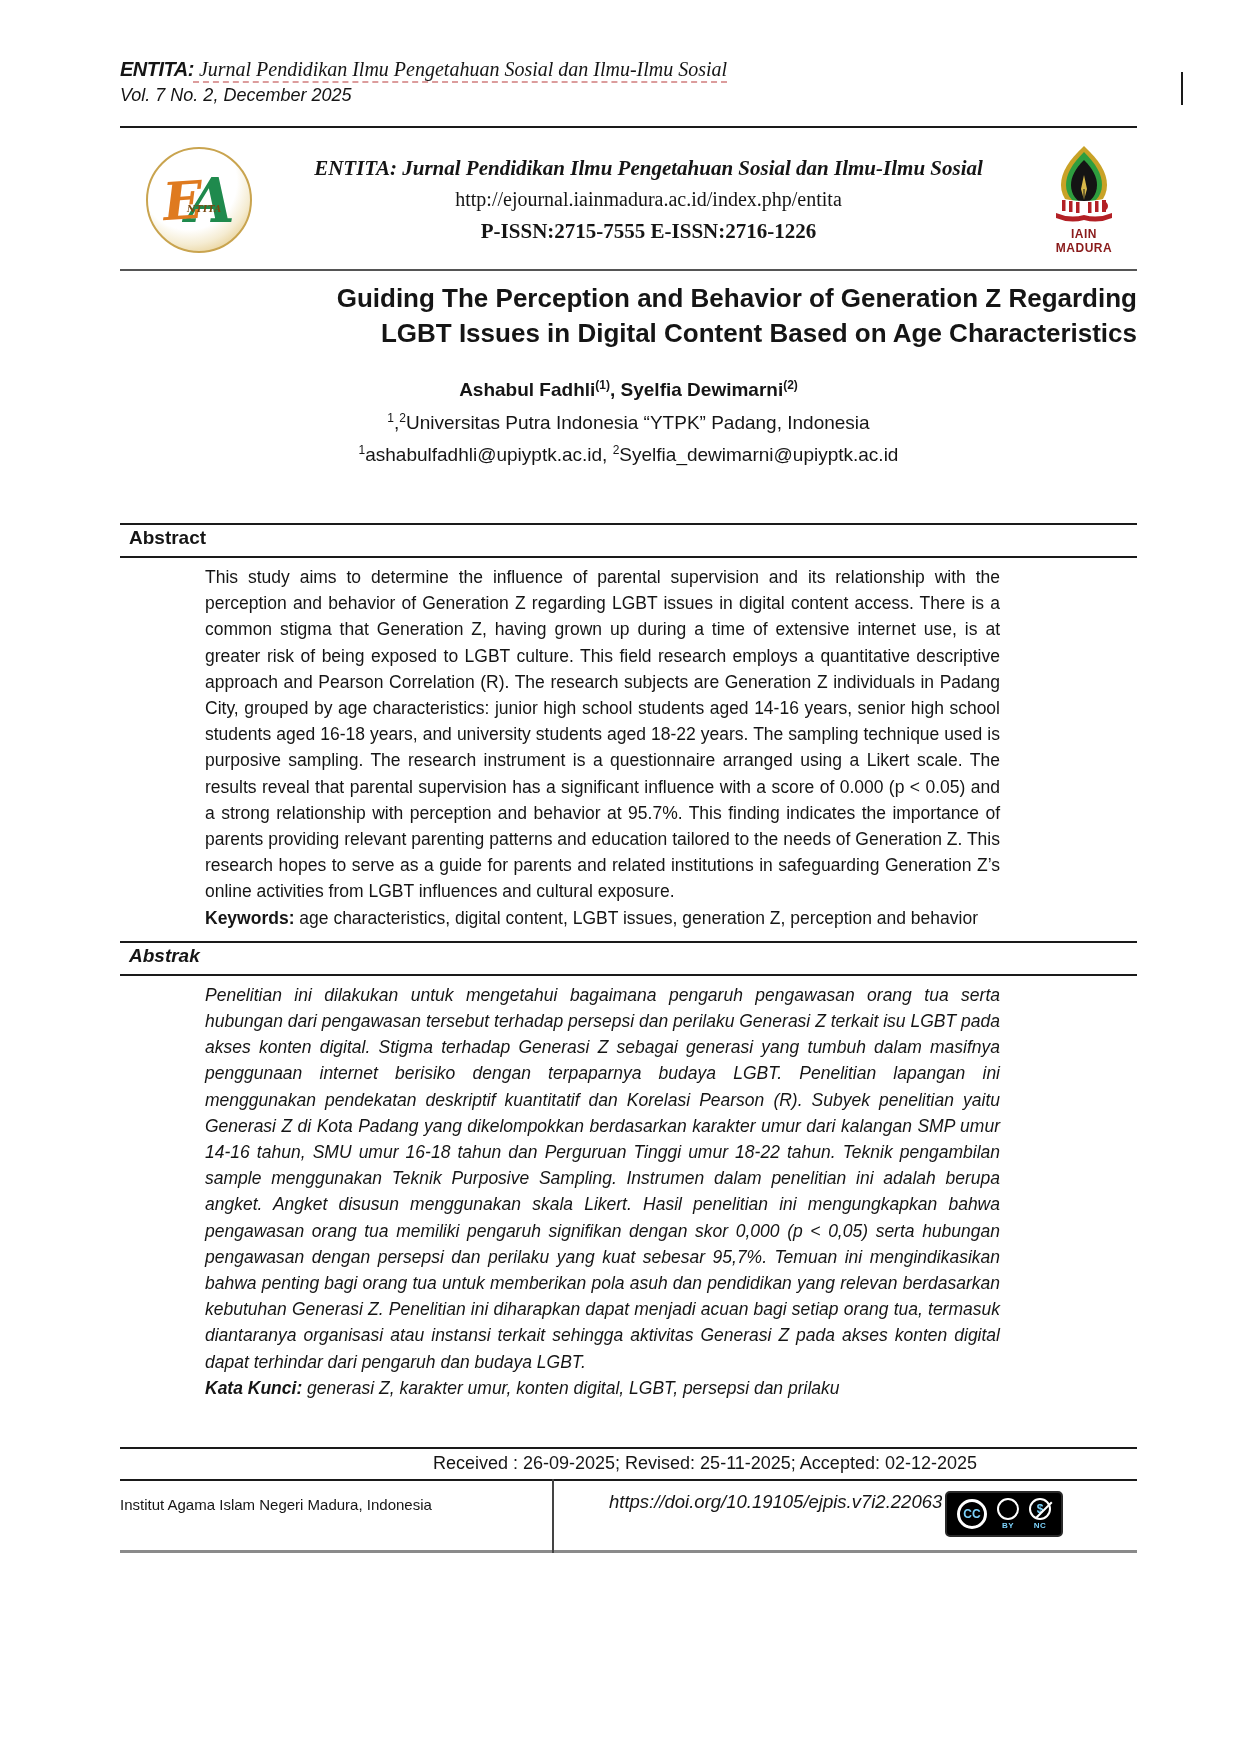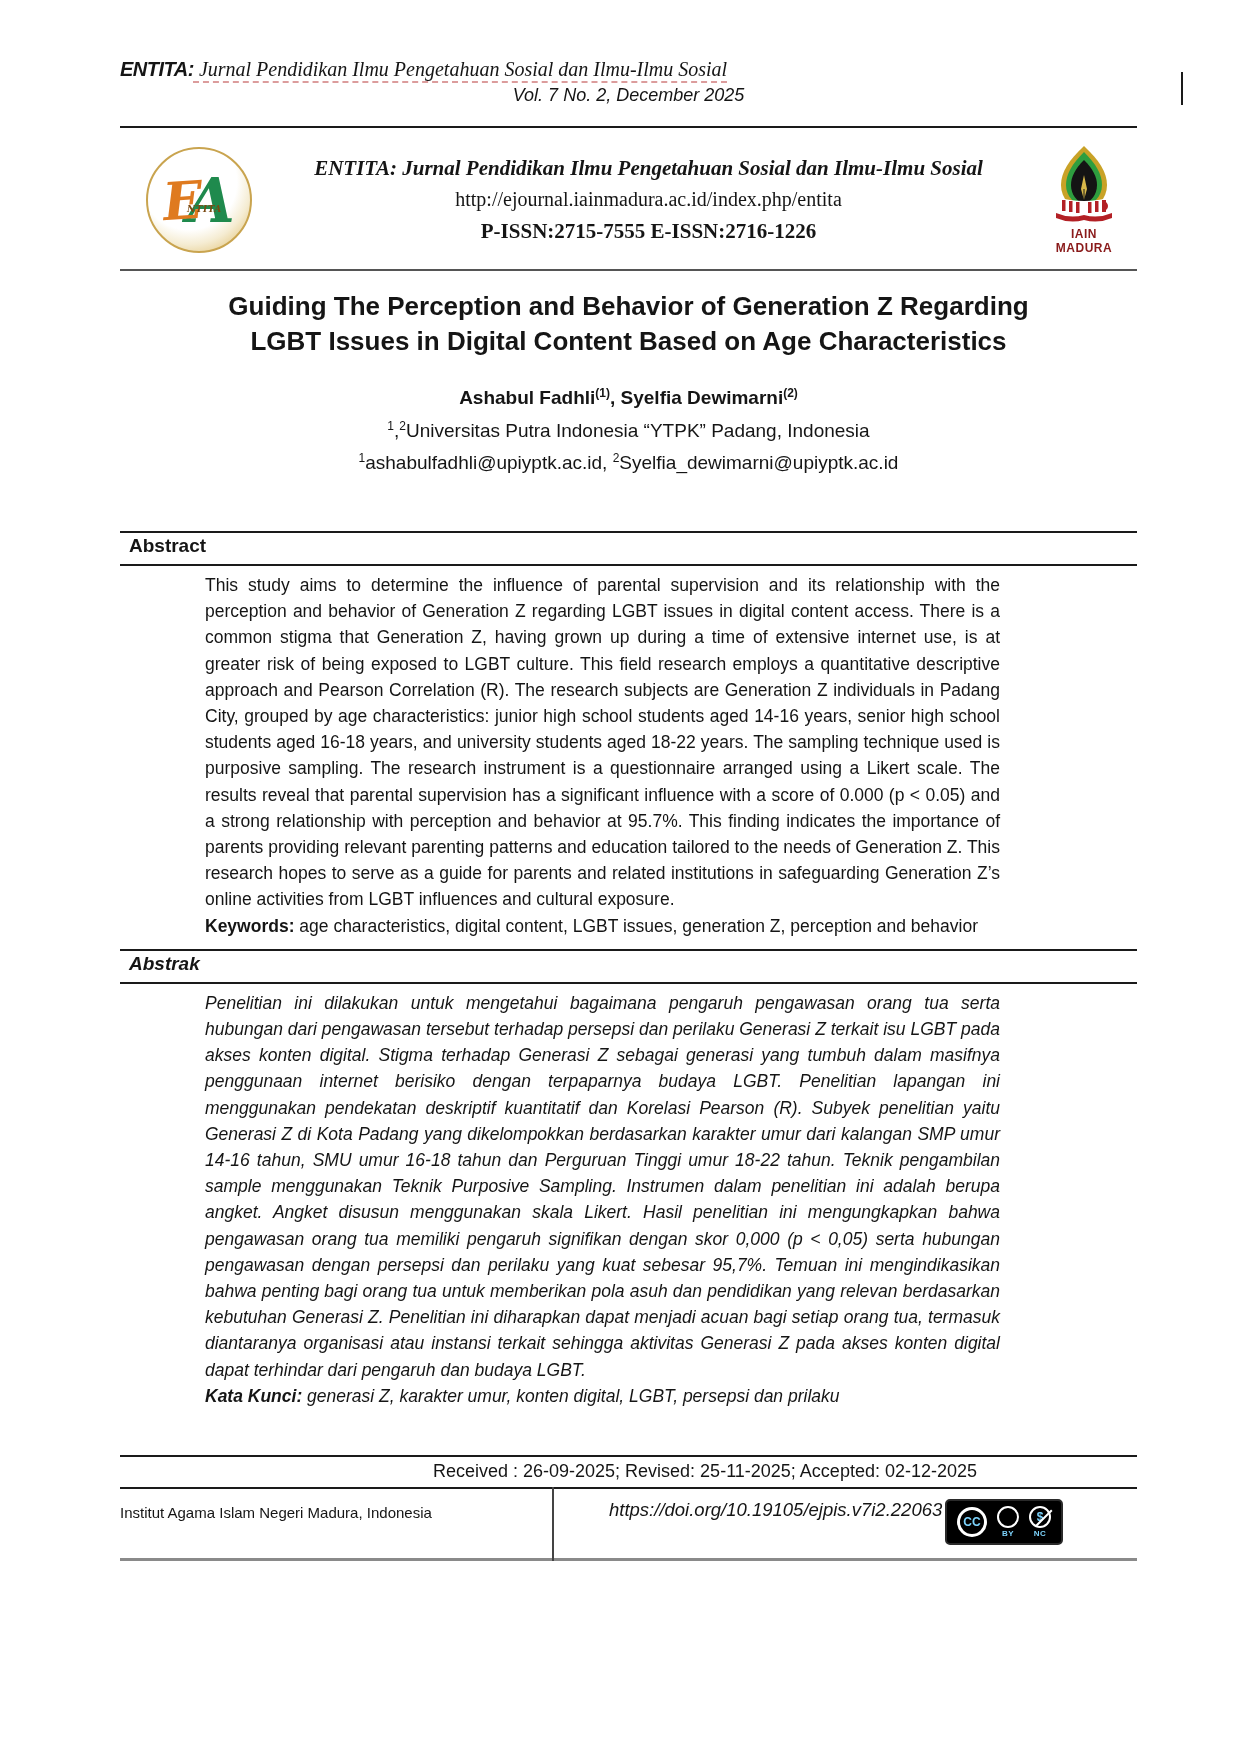--- a/index.html
+++ b/index.html
@@ -13,21 +13,21 @@
   .content { margin-left:120px; margin-right:104px; }
 
   
   .running-head { padding-top:56px; }
   .rh-line1 { font-size:20px; line-height:26px; }
   .rh-brand { font-family:"Liberation Sans",sans-serif; font-weight:bold; font-style:italic; letter-spacing:-0.5px; }
   .rh-journal {
     font-family:"Liberation Serif", serif; font-style:italic;
     text-decoration:underline dashed #dc9c9c 2px; text-underline-offset:5px;
   }
-  .rh-vol { font-size:18px; font-style:italic; margin-top:3px;text-align:center; }
+  .rh-vol { font-size:18px; font-style:italic; margin-top:3px; }
   .caret-mark { position:absolute; left:1181px; top:72px; width:2px; height:33px; background:#1a1a1a; }
 
   .rule-black { border:none; border-top:2px solid #1a1a1a; }
   .rule-gray  { border:none; border-top:2px solid #555; }
   .rule1 { margin-top:20px; }
 
   
   .banner { display:flex; align-items:center; padding:17px 14px 14px 26px; gap:14px; }
   .entita-logo {
     flex:none; width:106px; height:106px; border-radius:50%;
@@ -40,21 +40,21 @@
   .logo-a { font-size:62px; color:#1f8a4d; }
   .logo-sub { position:absolute; left:39px; top:55px; font-size:9px; color:#7a4a12; z-index:3; letter-spacing:0.5px; }
   .banner-center { flex:1; text-align:center; font-family:"Liberation Serif", serif; }
   .bn-line1 { font-size:21px; font-weight:bold; font-style:italic; line-height:30px; }
   .bn-url { font-size:20px; line-height:32px; }
   .bn-issn { font-size:21px; font-weight:bold; line-height:32px; }
   .iain-logo { flex:none; width:78px; text-align:center; }
   .iain-caption { display:block; font-size:12px; font-weight:bold; color:#8a1a1a; letter-spacing:0.5px; margin-top:-2px; }
 
   
-  .title { margin-top:18px; text-align:center; font-size:26px; font-weight:bold; line-height:35px; }
+  .title { margin-top:10px; text-align:right; font-size:26px; font-weight:bold; line-height:35px; }
   .authors { margin-top:22px; text-align:center; font-size:19px; font-weight:bold; line-height:24px; }
   .authors sup, .affil sup, .emails sup { font-size:12px; }
   .affil { margin-top:4px; text-align:center; font-size:19px; line-height:25px; font-weight:normal; }
   .emails { margin-top:2px; text-align:center; font-size:19px; line-height:25px; }
 
   
   .sec-head { margin-top:56px; border-top:2px solid #1a1a1a; border-bottom:2px solid #1a1a1a; padding:2px 0 7px 9px; font-size:19px; font-weight:bold; }
   .sec-head.italic { font-style:italic; }
   .sec-body { margin-left:85px; width:795px; text-align:justify; font-size:17.5px; line-height:26.2px; margin-top:6px; }
   .sec-body.italic { font-style:italic; }

